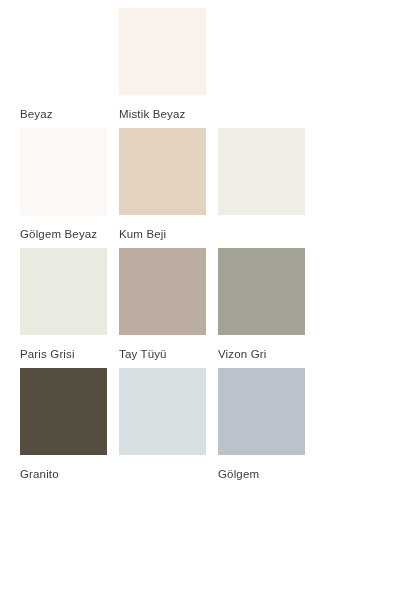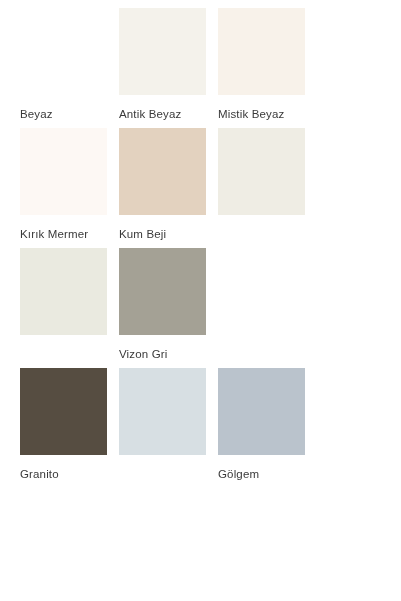--- a/index.html
+++ b/index.html
@@ -59,44 +59,45 @@
 </head>
 <body>
 
 <div id="palette-grid">
     <div class="swatch-row">
       <div class="swatch-cell">
         <div class="swatch-chip" style="background-color: rgb(255, 255, 255);"></div>
         <div class="swatch-label">Beyaz</div>
       </div>
       <div class="swatch-cell">
-        <div class="swatch-chip" style="background-color: rgb(244, 242, 235);"></div>
-        <div class="swatch-label">Antik Beyaz</div>
-      </div>
-      <div class="swatch-cell">
         <div class="swatch-chip" style="background-color: rgb(248, 242, 234);"></div>
         <div class="swatch-label">Mistik Beyaz</div>
       </div>
     </div>
     <div class="swatch-row">
       <div class="swatch-cell">
         <div class="swatch-chip" style="background-color: rgb(253, 248, 244);"></div>
-        <div class="swatch-label">Kırık Mermer</div>
+        <div class="swatch-label">Gölgem Beyaz</div>
       </div>
       <div class="swatch-cell">
         <div class="swatch-chip" style="background-color: rgb(227, 210, 191);"></div>
         <div class="swatch-label">Kum Beji</div>
       </div>
       <div class="swatch-cell">
         <div class="swatch-chip" style="background-color: rgb(239, 237, 228);"></div>
       </div>
     </div>
     <div class="swatch-row">
       <div class="swatch-cell">
         <div class="swatch-chip" style="background-color: rgb(234, 234, 224);"></div>
+        <div class="swatch-label">Paris Grisi</div>
+      </div>
+      <div class="swatch-cell">
+        <div class="swatch-chip" style="background-color: rgb(188, 173, 161);"></div>
+        <div class="swatch-label">Tay Tüyü</div>
       </div>
       <div class="swatch-cell">
         <div class="swatch-chip" style="background-color: rgb(164, 161, 149);"></div>
         <div class="swatch-label">Vizon Gri</div>
       </div>
     </div>
     <div class="swatch-row">
       <div class="swatch-cell">
         <div class="swatch-chip" style="background-color: rgb(86, 77, 65);"></div>
         <div class="swatch-label">Granito</div>

